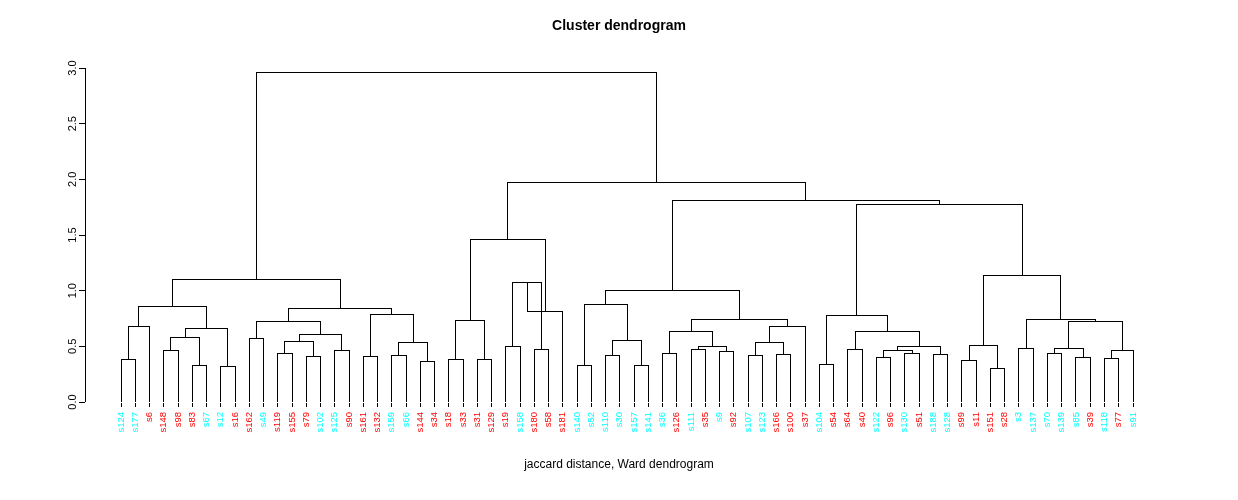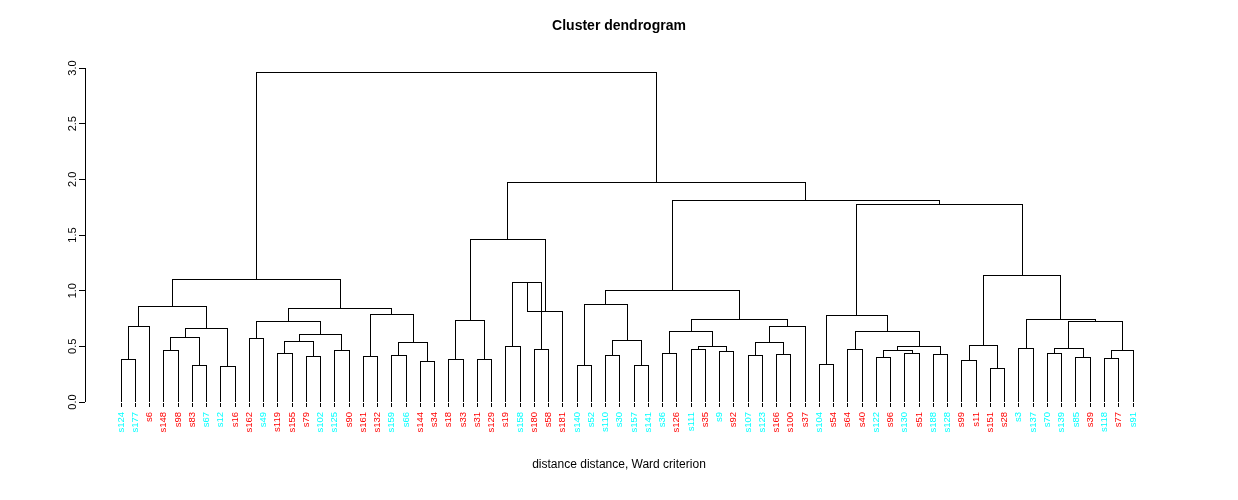--- a/index.html
+++ b/index.html
@@ -277,15 +277,15 @@
           <line x1="1104.492957746479" x2="1104.492957746479" y1="403" y2="407" class="axis-line"></line>
           <text x="1104.492957746479" y="412" class="leaf-label" text-anchor="end" dominant-baseline="middle" transform="rotate(-90 1104.492957746479 412)" fill="#00FFFF">s118</text>
           <line x1="1118.7464788732395" x2="1118.7464788732395" y1="403" y2="407" class="axis-line"></line>
           <text x="1118.7464788732395" y="412" class="leaf-label" text-anchor="end" dominant-baseline="middle" transform="rotate(-90 1118.7464788732395 412)" fill="#FF0000">s77</text>
           <line x1="1133" x2="1133" y1="403" y2="407" class="axis-line"></line>
           <text x="1133" y="412" class="leaf-label" text-anchor="end" dominant-baseline="middle" transform="rotate(-90 1133 412)" fill="#00FFFF">s91</text>
         </g>
     </svg>
   </div>
 
-  <div id="x-caption">distance distance, Ward criterion</div>
+  <div id="x-caption">jaccard distance, Ward dendrogram</div>
 
 </div>
 
 </body></html>

